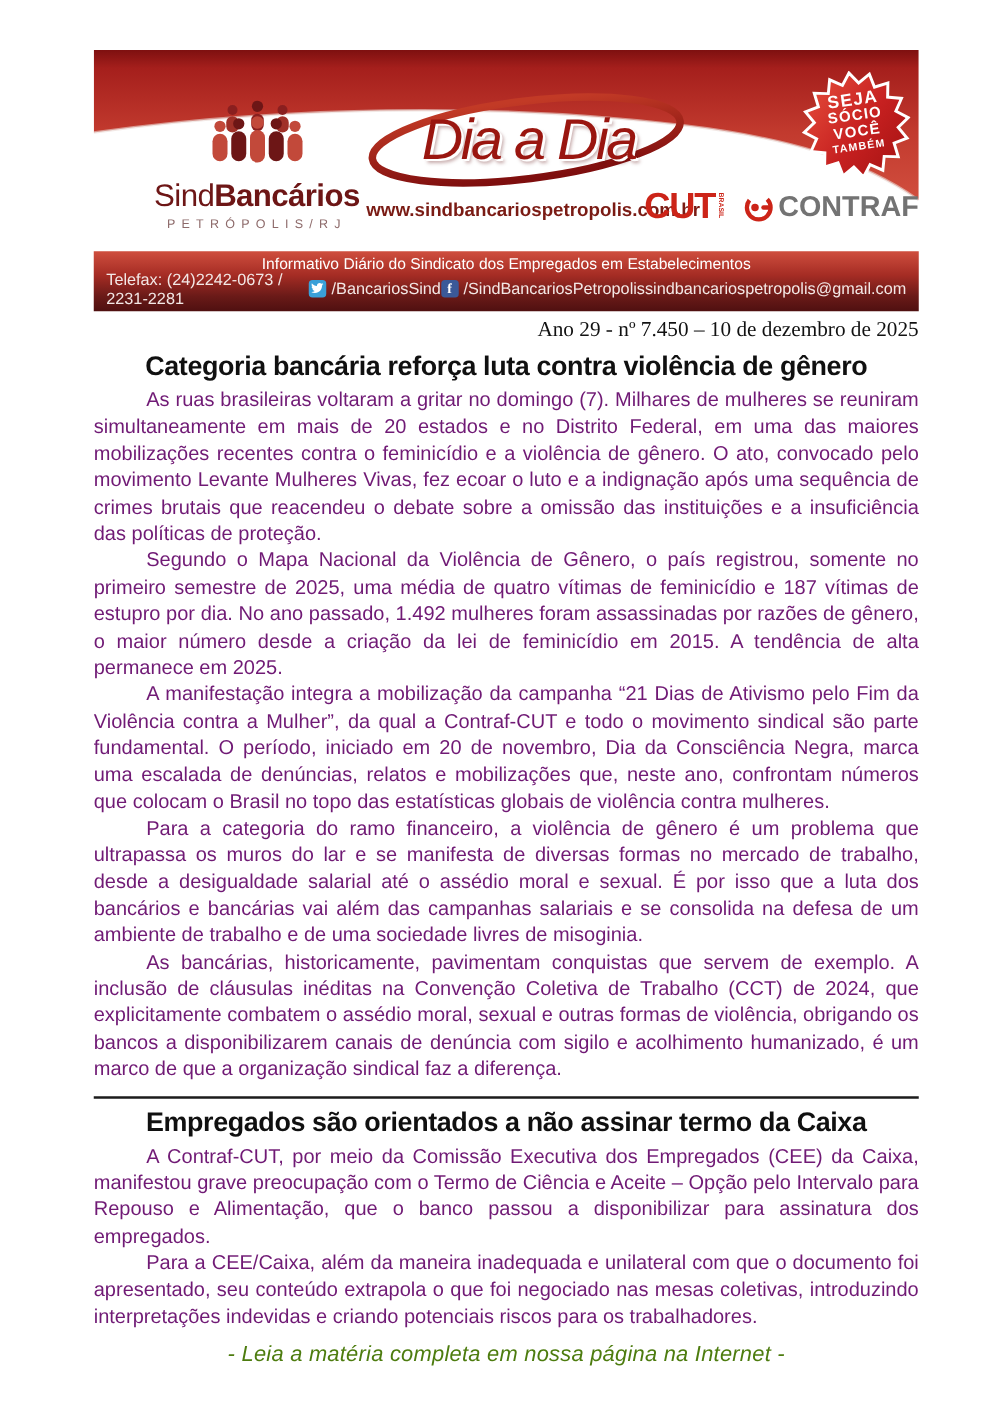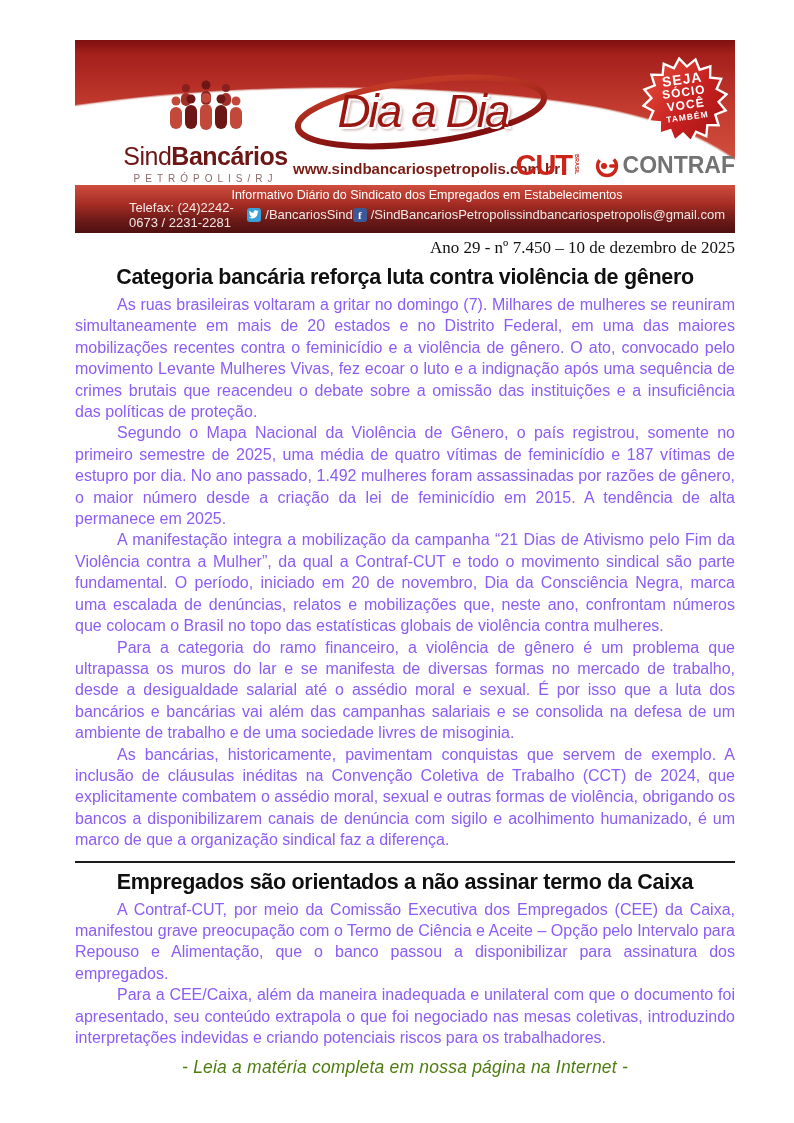--- a/index.html
+++ b/index.html
@@ -38,40 +38,40 @@
   .badge .burst-outer { left:0; top:0; width:88px; height:88px; background:#ffffff; }
   .badge .burst-inner { left:4px; top:4px; width:80px; height:80px;
     background:linear-gradient(135deg,#e8503c 0%,#c62020 55%,#a31212 100%); }
   .badge-text { position:absolute; left:0; top:16px; width:88px; text-align:center; color:#fff; font-weight:700; }
   .badge-l1 { font-size:14px; line-height:14px; letter-spacing:1px; }
   .badge-l2 { font-size:12px; line-height:13px; letter-spacing:1px; }
   .badge-l3 { font-size:12px; line-height:13px; letter-spacing:1px; }
   .badge-l4 { font-size:8.5px; line-height:11px; letter-spacing:1px; }
 
   
-  .infobar { width:660px; height:48px; margin-top:0;
-    background:linear-gradient(180deg,#cf4e3e 0%,#a52c24 40%,#6a1a18 75%,#4f1010 100%);padding-left:44px; }
+  .infobar { width:660px; height:48px; margin-top:16px;
+    background:linear-gradient(180deg,#cf4e3e 0%,#a52c24 40%,#6a1a18 75%,#4f1010 100%); }
   .tagline { text-align:center; color:#ffffff; font-size:12.5px; line-height:13.5px; padding-top:4px; }
   .contactrow { display:flex; align-items:center; justify-content:center; padding:0 10px; height:20px;
     color:#f3e8e6; font-size:13px; margin-top:2px; }
   .social { display:flex; align-items:center; gap:4px; }
   .sq-icon { width:14px; height:14px; border-radius:3px; display:inline-flex; align-items:center; justify-content:center; }
   .tw { background:#3aa0d8; }
   .fb { background:#3b5998; color:#fff; font-size:11px; font-weight:700; font-family:"Liberation Serif",serif; }
   .fb::before { content:"f"; }
 
   
   .edition { width:660px; text-align:right; font-family:"Liberation Serif", serif; font-size:17px; color:#111;
     margin-top:5px; }
 
   
   .article { width:660px; }
   .article h1 { font-size:21.5px; font-weight:700; color:#101010; text-align:center; letter-spacing:-0.3px;
     margin-top:7px; margin-bottom:4px; }
-  .article p { font-size:16px; line-height:21.4px; text-align:justify; text-indent:42px; color:#8b5cf6; }
+  .article p { font-size:16px; line-height:21.4px; text-align:justify; text-indent:42px; color:#701a75; }
   .article.second { border-top:2px solid #1c1c1c; margin-top:10px; }
   .footer-note { width:660px; text-align:center; font-size:17.5px; font-weight:400; font-style:italic;
     color:#4d7c0f; margin-top:9px; letter-spacing:0.2px; }
 </style>
 </head>
 <body>
 
 <div class="page">
 
   <header class="masthead">

